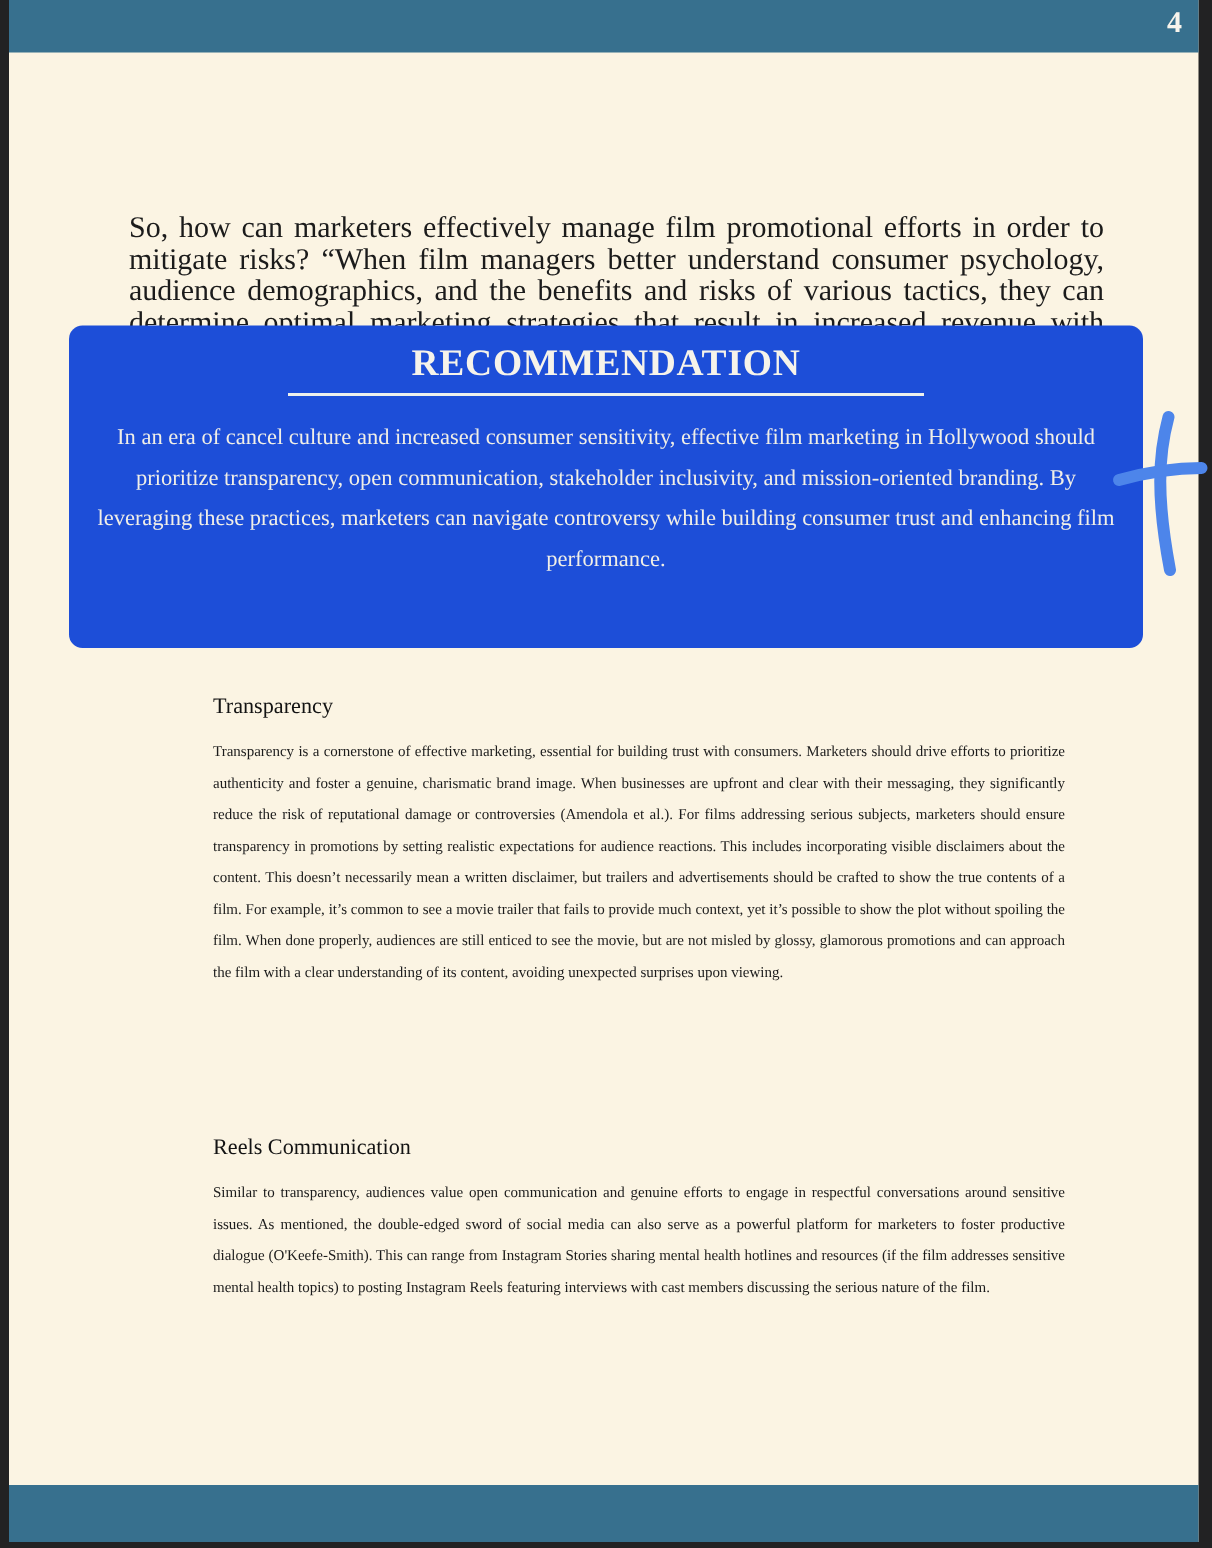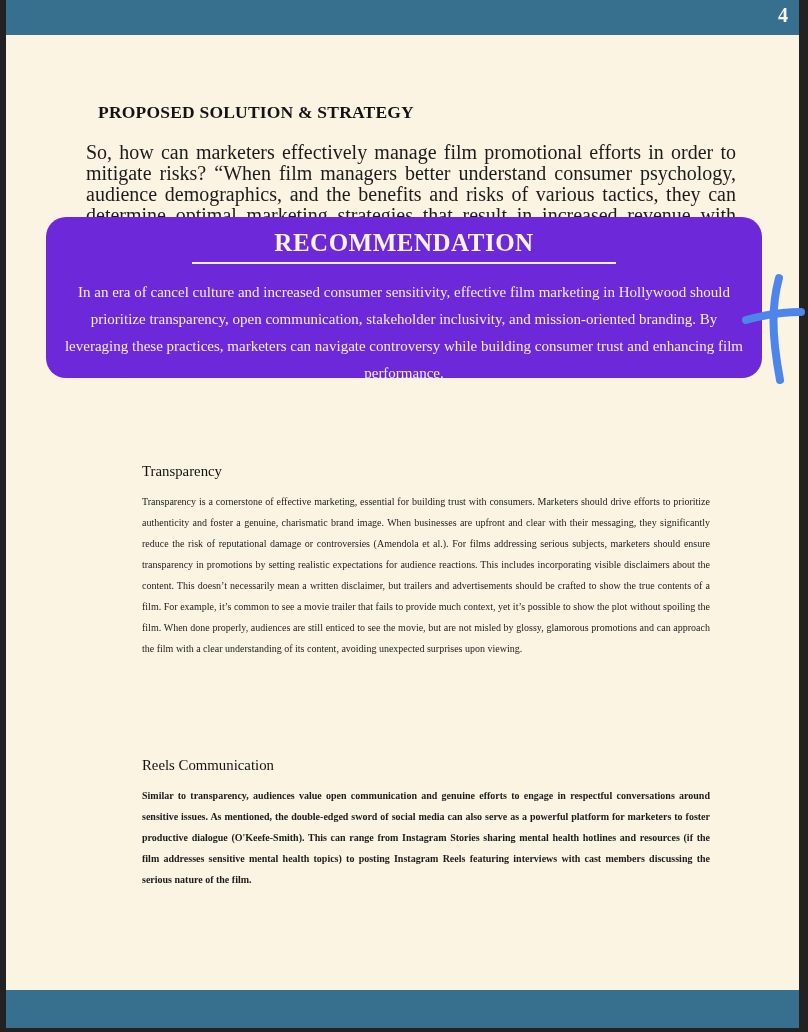--- a/index.html
+++ b/index.html
@@ -46,23 +46,23 @@
     left: 80px; top: 122px;
     width: 650px;
     font-size: 20px;
     line-height: 21px;
     color: #1b1b1b;
     text-align: justify;
   }
   .reco-card {
     position: absolute;
     left: 40px; top: 217px;
-    width: 716px; height: 161px;
-    background: #6d28d9;
-    border-radius: 20px;
+    width: 716px; height: 215px;
+    background: #1d4ed8;
+    border-radius: 9px;
     box-sizing: border-box;
   }
   .reco-title {
     margin-top: 12px;
     text-align: center;
     color: #f6f3ea;
     font-size: 25px;
     font-weight: bold;
     letter-spacing: 0.5px;
   }
@@ -98,32 +98,31 @@
     left: 136px;
     width: 568px;
     font-size: 10px;
     line-height: 21px;
     color: #1b1b1b;
     text-align: justify;
   }
   .heading-transparency { top: 451px; }
   .body-transparency   { top: 481px; }
   .heading-open-comm   { top: 745px; }
-  .body-open-comm      { top: 775px; font-weight: bold; }
+  .body-open-comm      { top: 775px; }
 </style>
 </head>
 <body>
 
 <div class="page">
 
   <div class="top-bar">
     <span class="page-number">4</span>
   </div>
 
-  <h1 class="page-title">PROPOSED SOLUTION &amp; STRATEGY</h1>
 
   <p class="intro">So, how can marketers effectively manage film promotional efforts in order to mitigate risks? “When film managers better understand consumer psychology, audience demographics, and the benefits and risks of various tactics, they can determine optimal marketing strategies that result in increased revenue with fewer inherent risks” (O’Keefe-Smith).</p>
 
   <div class="reco-card">
     <div class="reco-title">RECOMMENDATION</div>
     <div class="reco-divider"></div>
     <div class="reco-body">In an era of cancel culture and increased consumer sensitivity, effective film marketing in Hollywood should prioritize transparency, open communication, stakeholder inclusivity, and mission-oriented branding. By leveraging these practices, marketers can navigate controversy while building consumer trust and enhancing film performance.</div>
   </div>
 
   <svg class="pen-mark" viewBox="0 0 70 120" aria-hidden="true">

